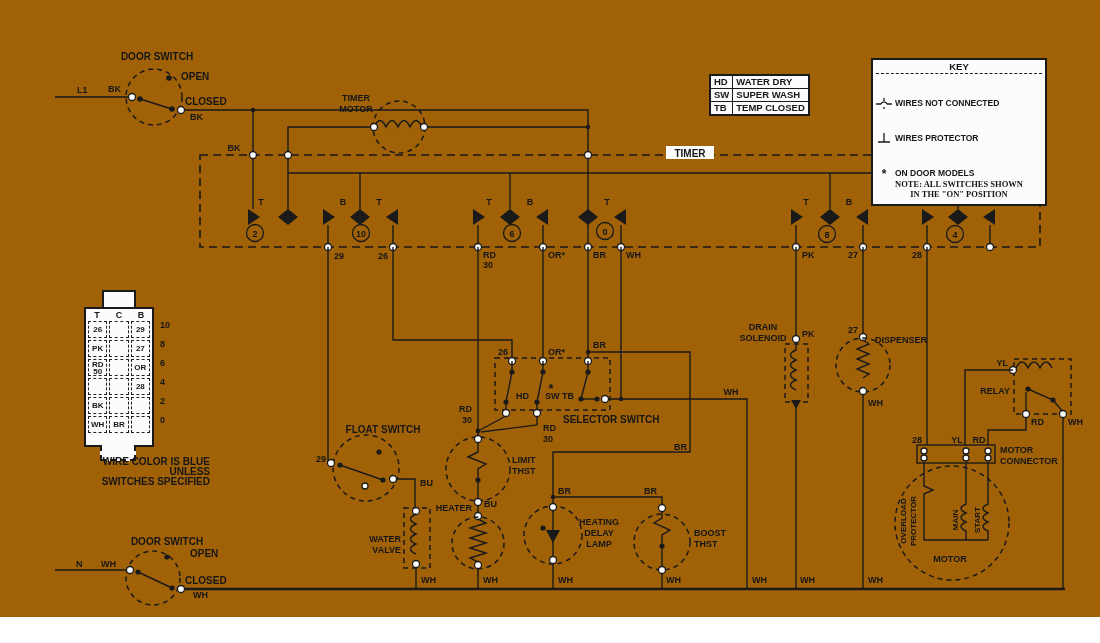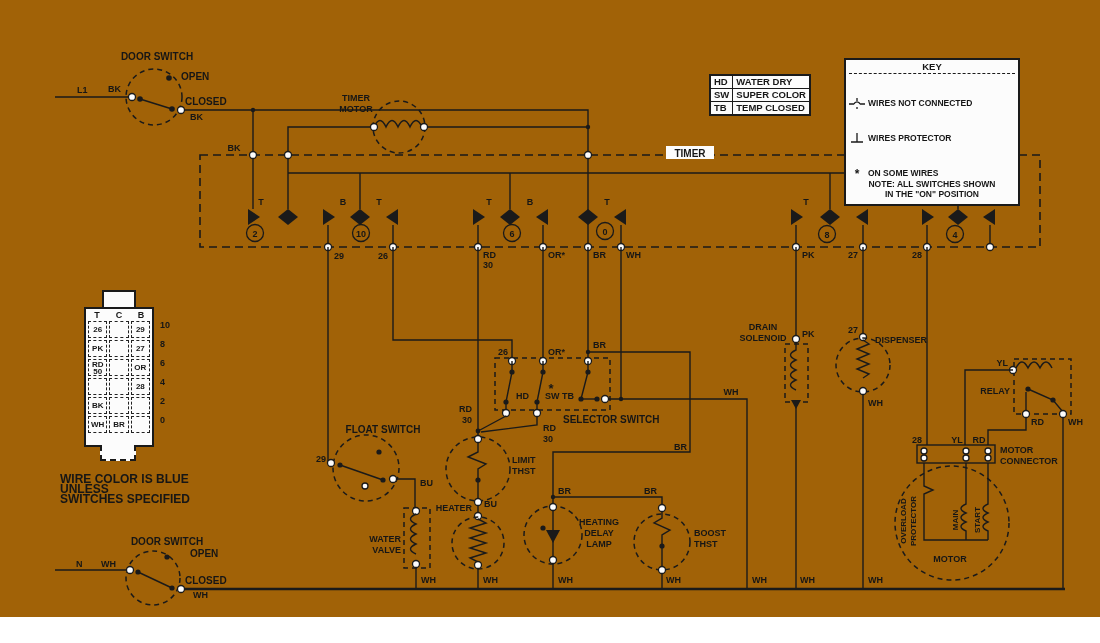--- a/index.html
+++ b/index.html
@@ -20,31 +20,31 @@
   
   #chart{position:absolute;left:84px;top:290px;width:160px;}
   #chart .tabtop{position:absolute;left:18px;top:0;width:30px;height:18px;border:2px solid #1a1a1a;border-bottom:none;background:#fcfcfc;}
   #chart .main{position:absolute;left:0;top:17px;width:70px;height:140px;border:2px solid #1a1a1a;background:#fcfcfc;box-sizing:border-box;}
   #chart .hdr{display:grid;grid-template-columns:repeat(3,1fr);font-size:9px;font-weight:bold;text-align:center;height:12px;line-height:12px;}
   #chart .grid{display:grid;grid-template-columns:repeat(3,1fr);gap:2px;padding:0 2px;}
   #chart .cell{border:1.5px dashed #222;height:15px;font-size:8px;font-weight:bold;
                display:flex;align-items:center;justify-content:center;text-align:center;line-height:7px;}
   #chart .nums{position:absolute;left:76px;top:30px;display:grid;grid-auto-rows:19px;font-size:9px;font-weight:bold;}
   #chart .tabbot{position:absolute;left:16px;top:155px;width:32px;height:14px;border:2px dashed #1a1a1a;border-top:none;background:#fcfcfc;}
-  #chart .cap{position:absolute;left:-24px;top:184px;width:150px;text-align:left;font-size:12px;font-weight:bold;line-height:10px;}
+  #chart .cap{position:absolute;left:-24px;top:167px;width:150px;text-align:right;font-size:10px;font-weight:bold;line-height:10px;}
   
   #abbrev{position:absolute;left:709px;top:74px;border:2px solid #1a1a1a;background:#fcfcfc;
           font-size:9.5px;font-weight:bold;border-collapse:collapse;}
   #abbrev td{border:1.5px solid #1a1a1a;padding:0 3px;height:12px;line-height:12px;}
   
-  #keybox{position:absolute;left:844px;top:58px;width:176px;border:2.5px solid #1a1a1a;background:#fcfcfc;
+  #keybox{position:absolute;left:871px;top:58px;width:176px;border:2.5px solid #1a1a1a;background:#fcfcfc;
           font-size:8.5px;font-weight:bold;padding:1px 3px 5px 3px;box-sizing:border-box;}
   #keybox .title{text-align:center;font-size:9.5px;border-bottom:1.5px dashed #1a1a1a;padding-bottom:1px;margin-bottom:2px;}
   #keybox .item{display:flex;align-items:center;gap:3px;line-height:11px;height:11px;margin-top:24px;}
-  #keybox .note{text-align:center;line-height:10px;}
+  #keybox .note{text-align:center;line-height:10px;font-family:Liberation Serif, serif;}
   #keybox .staricon{font-size:12px;line-height:10px;width:16px;text-align:center;}
 </style>
 </head>
 <body>
 
 <div id="page">
 
 <svg width="1100" height="643" viewBox="0 0 1100 643">
 
   <g>
@@ -431,21 +431,21 @@
 
   
   <table id="abbrev">
     <tbody>
         <tr>
       <td>HD</td>
       <td>WATER DRY</td>
     </tr>
     <tr>
       <td>SW</td>
-      <td>SUPER COLOR</td>
+      <td>SUPER WASH</td>
     </tr>
     <tr>
       <td>TB</td>
       <td>TEMP CLOSED</td>
     </tr>
   </tbody>
     </table>
 
   
   <div id="keybox">
@@ -457,19 +457,19 @@
       <span>WIRES NOT CONNECTED</span>
     </div>
     <div class="item">
       <svg width="16" height="11">
         <path d="M2,9 H14 M8,0 V9" stroke="#1a1a1a" stroke-width="1.3" fill="none"></path>
       </svg>
       <span>WIRES PROTECTOR</span>
     </div>
     <div class="item">
       <span class="staricon">*</span>
-      <span>ON SOME WIRES</span>
+      <span>ON DOOR MODELS</span>
     </div>
     <div class="note">NOTE: ALL SWITCHES SHOWN</div>
     <div class="note">IN THE "ON" POSITION</div>
   </div>
 
 </div>
 
 </body></html>

